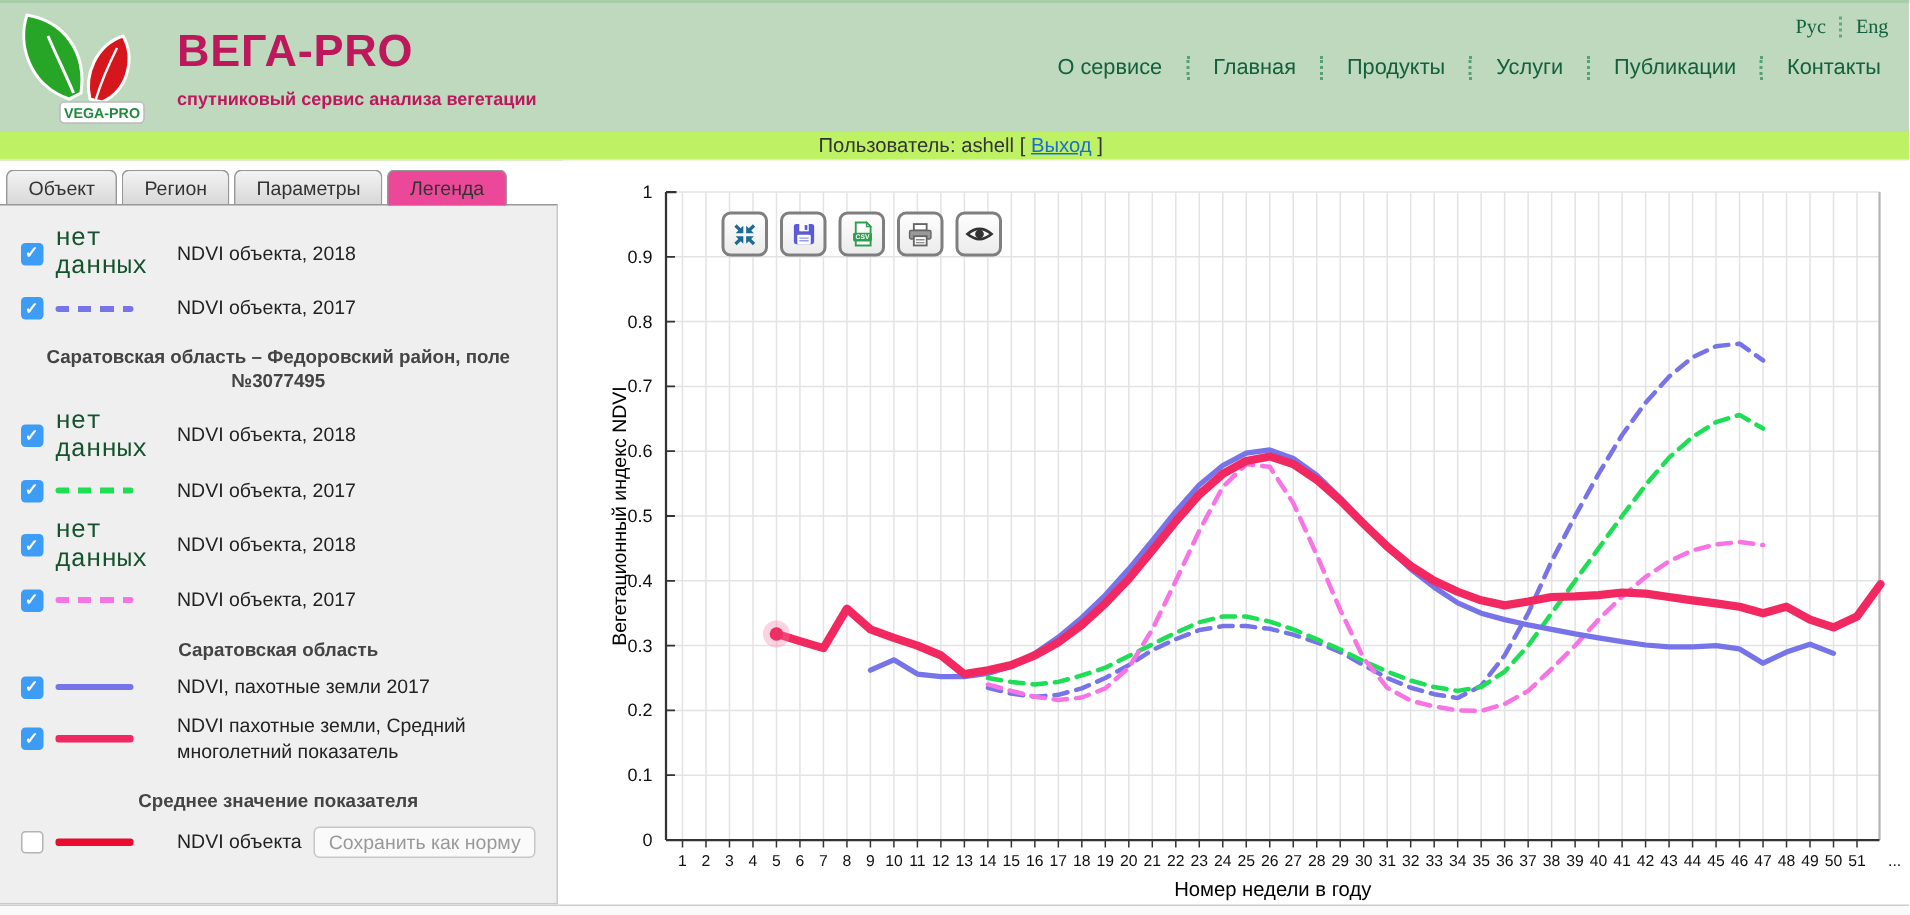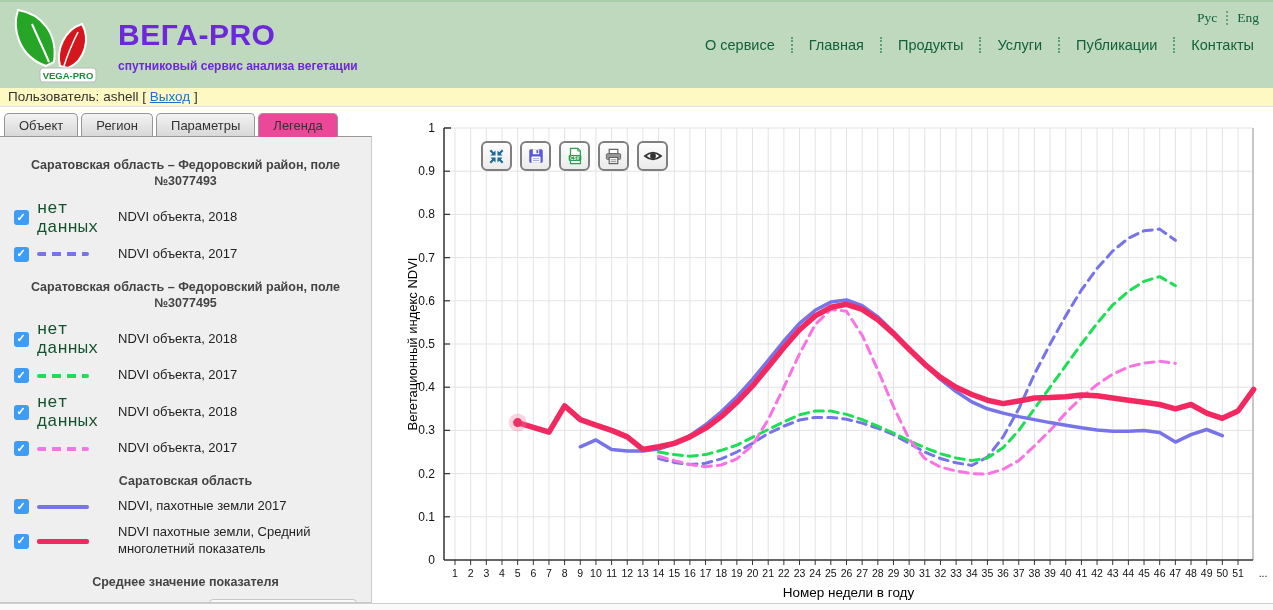--- a/index.html
+++ b/index.html
@@ -3,32 +3,32 @@
 <meta charset="utf-8">
 <style>
   * { box-sizing: border-box; margin: 0; padding: 0; }
   html,body { background:#fff; }
   body { font-family: "Liberation Sans", sans-serif; }
   #app { position:relative; width:1273px; height:610px; overflow:hidden; background:#fff; }
 
   
   .hdr { position:absolute; left:0; top:0; width:1273px; height:88px; background:#bed9be; border-top:2px solid #a9cda9; }
   .logo { position:absolute; left:8px; top:2px; }
-  .title-block { position:absolute; left:118px; top:16px; color:#6d28d9; }
+  .title-block { position:absolute; left:118px; top:16px; color:#be185d; }
   .title-block .t { font-size:30px; font-weight:bold; letter-spacing:0.5px; }
   .title-block .s { font-size:12px; font-weight:bold; margin-top:7px; }
   .lang { position:absolute; right:14px; top:8px; font-size:13.5px; color:#14603c; display:flex; align-items:center; }
   .lang .sep { border-left:2px dotted #6aa583; height:14px; margin:0 9px; }
   .lang span { cursor:pointer;font-family:Liberation Serif, serif; }
   .mainnav { position:absolute; right:18px; top:35px; display:flex; align-items:center; }
   .nav-item { font-size:14.5px; color:#14603c; cursor:pointer; padding:0 1px; white-space:nowrap; }
   .nav-sep { border-left:2px dotted #58a077; height:16px; margin:0 15px; }
 
   
-  .userbar { position:absolute; left:0; top:88px; width:1273px; height:19px; background:#fef9c3; border-bottom:1px solid #e2e2e2; font-size:13.5px; color:#333; padding:1px 0 0 8px; }
+  .userbar { position:absolute; left:0; top:88px; width:1273px; height:19px; background:#bef264; border-bottom:1px solid #e2e2e2; font-size:13.5px; color:#333; padding:1px 0 0 8px;text-align:center; }
   .userbar a { color:#1a6fd4; text-decoration:underline; cursor:pointer; }
 
   
   .sidebar { position:absolute; left:0; top:111px; width:372px; height:492px; }
   .tabs-row { height:25px; padding-left:4px; position:relative; z-index:2; display:flex; align-items:flex-end; }
   .tab { display:inline-block; padding:4px 14px 3px; background:linear-gradient(#f3f3f3,#d8d8d8); border:1px solid #979797; border-bottom:none; border-radius:5px 5px 0 0; margin-right:3px; font-size:13px; color:#333; cursor:pointer; }
   .tab.active { background:#ec4899; padding-bottom:4px; margin-bottom:-1px; }
   .panel { background:#efefef; border-top:1px solid #979797; border-right:1px solid #c9c9c9; border-bottom:1px solid #c9c9c9; height:467px; overflow:hidden; padding-top:4px; }
   .ltitle { width:322px; margin:16px auto 2px; text-align:center; font-size:12.5px; font-weight:bold; color:#444; line-height:1.3; }
   .lrow { display:flex; align-items:center; padding-left:14px; margin:9px 0; min-height:17px; }
@@ -121,21 +121,20 @@
   </div>
         <div class="tab">
     <span>Параметры</span>
   </div>
         <div class="tab active">
     <span>Легенда</span>
   </div>
       </div>
     <div class="panel">
         <div class="lgroup">
-    <div class="ltitle">Саратовская область – Федоровский район, поле №3077493</div>
     <div class="litems">
             <div class="lrow">
     <span class="cb checked"></span>
     <span class="swatch nodata">нет данных</span>
     <span class="llabel">NDVI объекта, 2018</span>
   </div>
             <div class="lrow">
     <span class="cb checked"></span>
     <span class="swatch">
                 <i class="line" style="height: 4px; background: repeating-linear-gradient(90deg, rgb(119, 115, 232) 0px, rgb(119, 115, 232) 9px, transparent 9px, transparent 15px);"></i>

